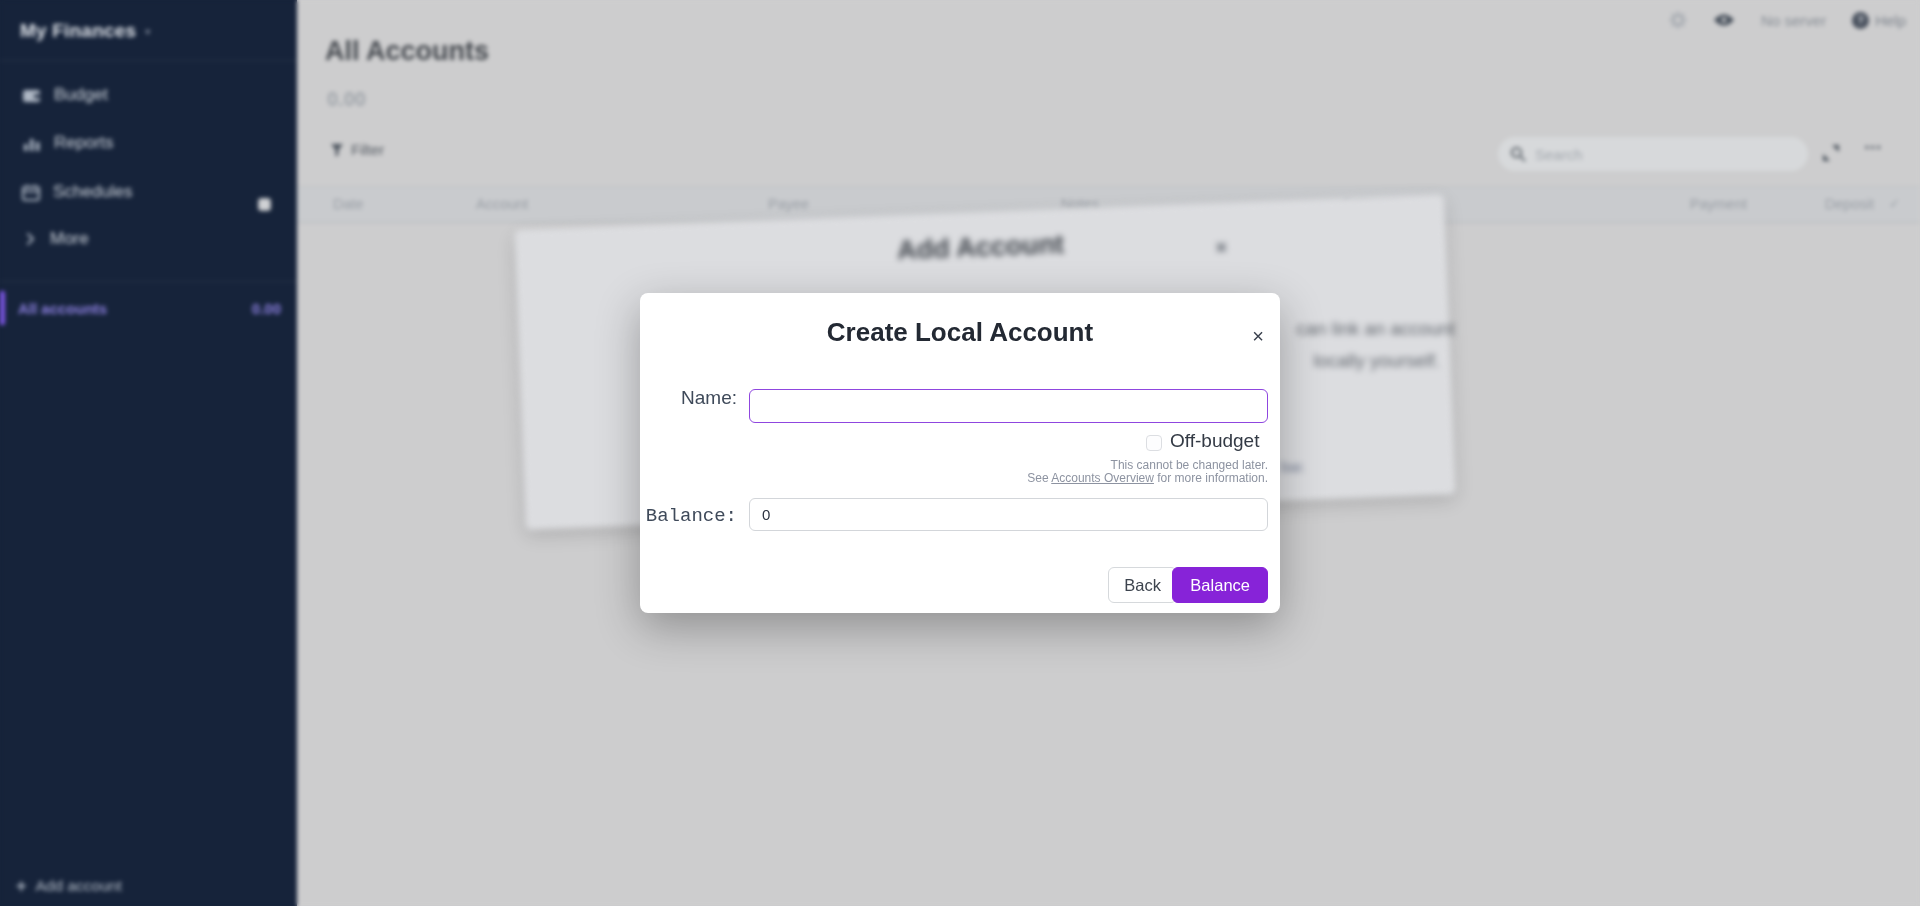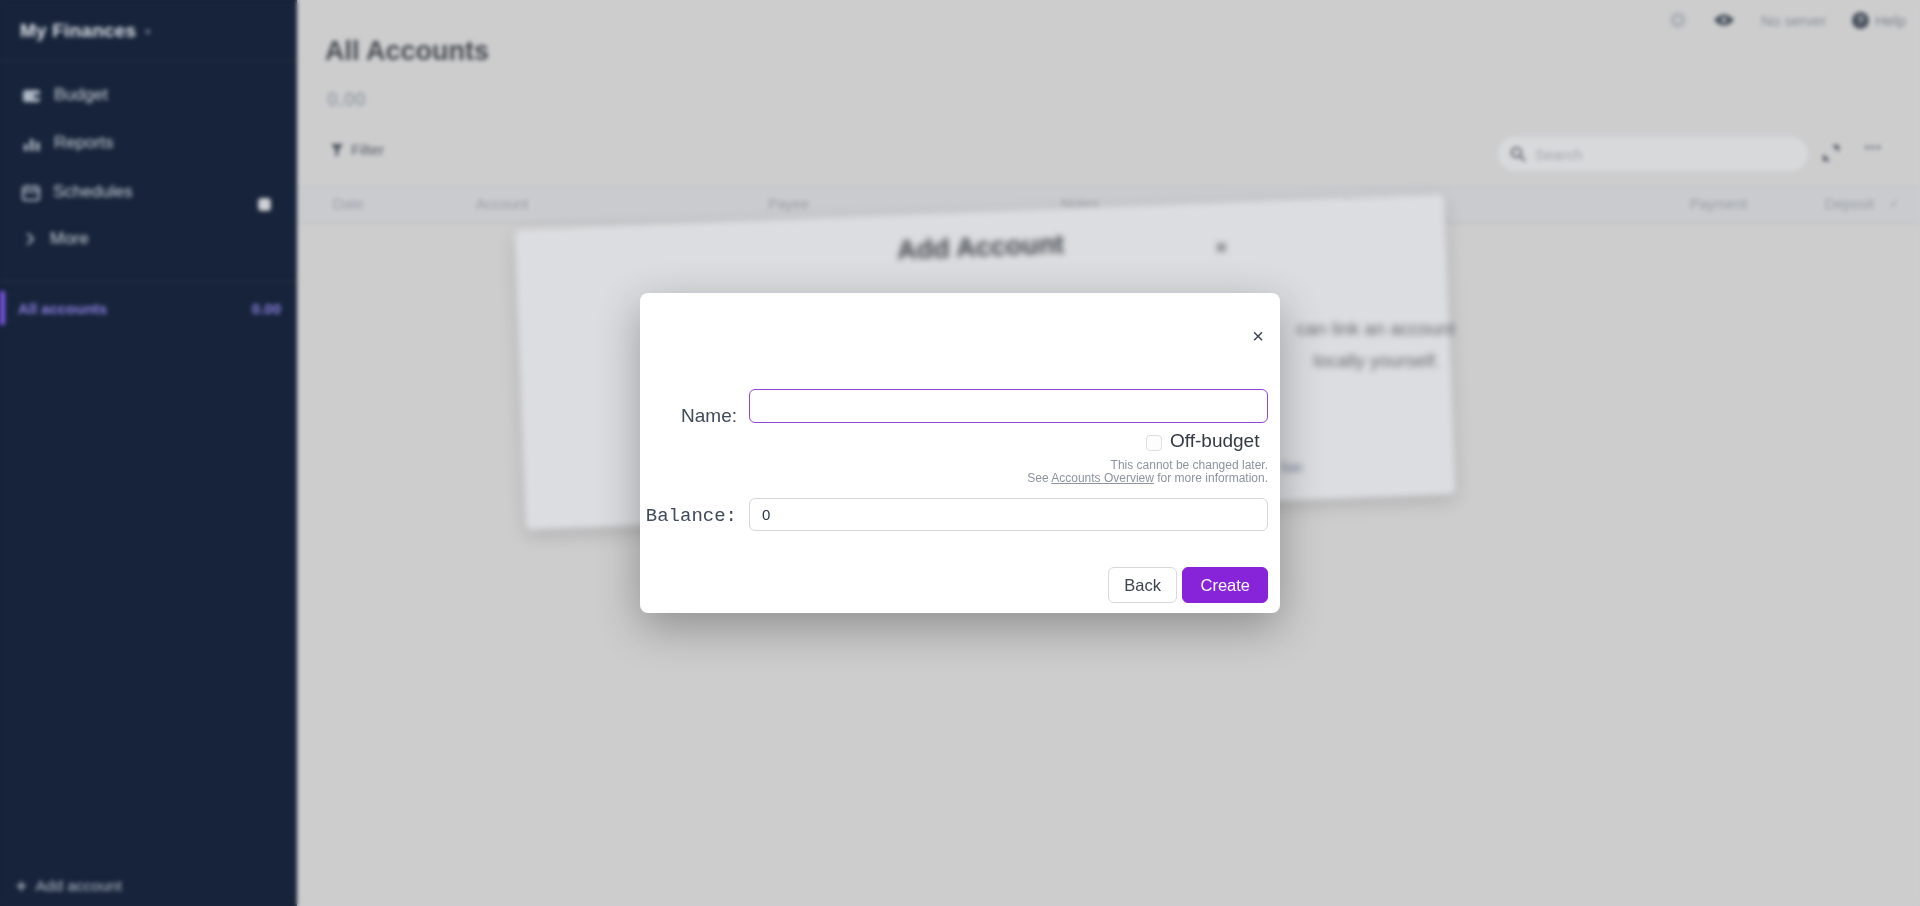--- a/index.html
+++ b/index.html
@@ -59,21 +59,21 @@
   .frag { position:absolute; color:#62676e; font-size:18.5px; font-weight:500; }
   .frag1 { left:1280px; top:318px; width:175px; text-align:right; }
   .frag2 { left:1280px; top:350px; width:160px; text-align:right; }
   .frag3 { left:1281px; top:458px; width:60px; font-size:15px; color:#70798f; }
 
   
   .modal { position:absolute; left:640px; top:293px; width:640px; height:320px; background:#ffffff; border-radius:8px; box-shadow:0 14px 44px rgba(0,0,0,.30); }
   .m-title { position:absolute; left:0; top:24px; width:100%; text-align:center; font-size:26px; font-weight:700; color:#232933; }
   .m-close { position:absolute; right:16px; top:33px; font-size:20px; color:#39404d; cursor:pointer; line-height:1; }
   .m-label { position:absolute; left:0; width:97px; text-align:right; font-size:19px; color:#3f4a5a; }
-  .lbl-name { top:112px; }
+  .lbl-name { top:94px; }
   .lbl-balance { top:212px;font-family:Liberation Mono, monospace; }
   .m-input { position:absolute; left:109px; width:519px; border-radius:6px; background:#fff; font-family:"Liberation Sans", sans-serif; font-size:15px; color:#2c3340; padding:0 12px; outline:none; }
   .inp-name { top:96px; height:34px; border:1.5px solid #8f46df; }
   .inp-balance { top:205px; height:33px; border:1px solid #d3d6da; }
   .offb-check { position:absolute; left:506px; top:142px; width:16px; height:16px; border:1.5px solid #dcdee2; border-radius:4px; background:#fdfdfe; cursor:pointer; }
   .offb-label { position:absolute; left:530px; top:137px; font-size:19px; color:#333a45; cursor:pointer; }
   .hint { position:absolute; right:12px; text-align:left; font-size:12px; color:#8d93a1; }
   .hint1 { top:165px; }
   .hint2 { top:178px; }
   .hint2 a, .hint-link { color:#8d93a1; text-decoration:underline; cursor:pointer; }
@@ -218,35 +218,36 @@
     <div class="back-card">
       <div class="back-title">Add Account</div>
       <span class="back-close">×</span>
     </div>
     <span class="frag frag1">can link an account</span>
     <span class="frag frag2">locally yourself.</span>
     <span class="frag frag3">bar.</span>
   </div>
 
   <div class="modal">
+    <div class="m-title">Create Local Account</div>
     <span class="m-close">×</span>
 
     <label class="m-label lbl-name">Name:</label>
     <input class="m-input inp-name" type="text" value="" style="">
 
     <span class="offb-check"></span>
     <span class="offb-label">Off-budget</span>
 
     <div class="hint hint1">This cannot be changed later.</div>
     <div class="hint hint2">
       <span>See</span>
       <span class="hint-link">Accounts Overview</span>
       <span>for more information.</span>
     </div>
 
     <label class="m-label lbl-balance">Balance:</label>
     <input class="m-input inp-balance" type="text" value="0" style="">
 
     <button class="btn btn-back">Back</button>
-    <button class="btn btn-create">Create</button>
+    <button class="btn btn-create">Balance</button>
   </div>
 
 </div>
 
 </body></html>

